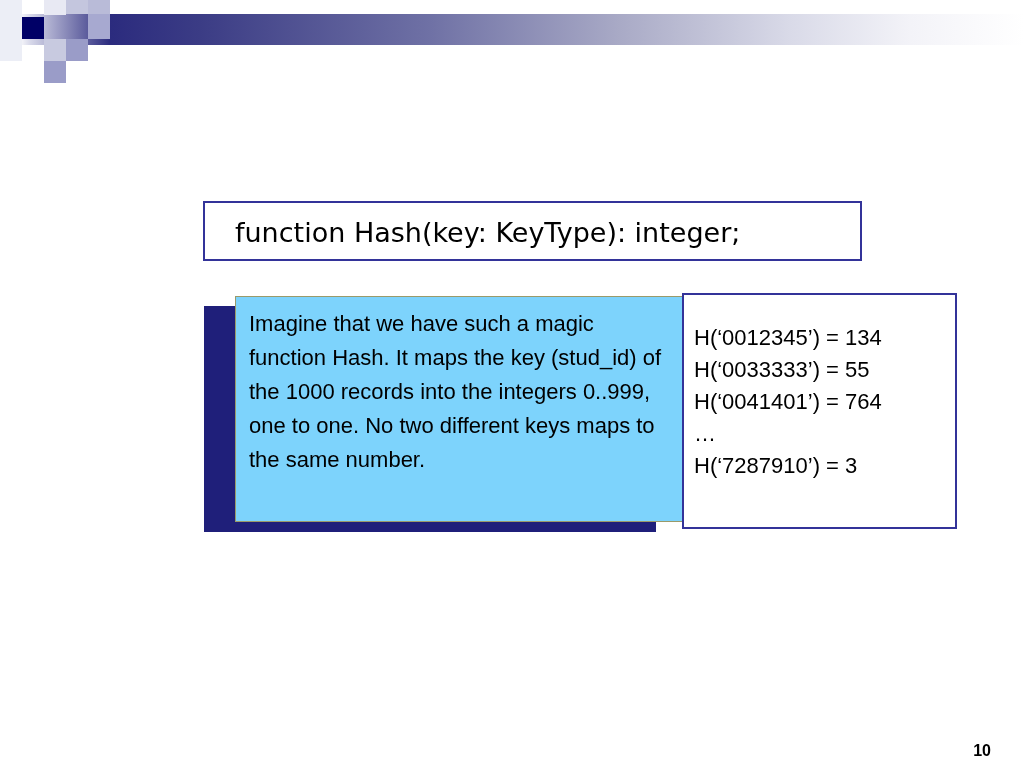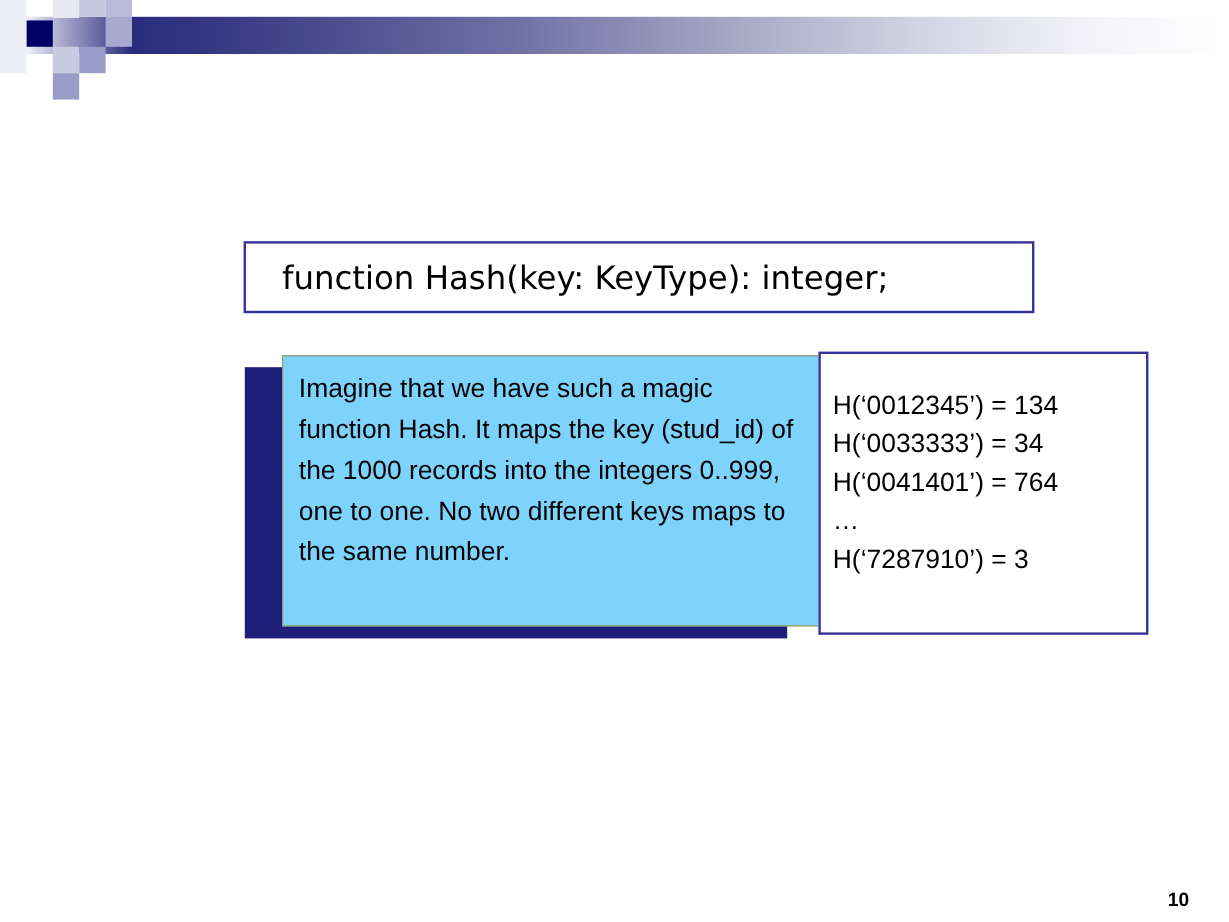--- a/index.html
+++ b/index.html
@@ -167,21 +167,21 @@
   </div>
 
   <div class="callout-shadow"></div>
   <div class="callout">
     <div class="callout-text">Imagine that we have such a magic function Hash.  It maps the key (stud_id) of the 1000 records into the integers 0..999, one to one.  No two different keys maps to the same number.</div>
   </div>
 
   <div class="hash-box">
     <div class="hash-list" id="hash-host">
         <div class="hash-line">H(‘0012345’) = 134</div>
-        <div class="hash-line">H(‘0033333’) = 34</div>
+        <div class="hash-line">H(‘0033333’) = 55</div>
         <div class="hash-line">H(‘0041401’) = 764</div>
         <div class="hash-line">…</div>
         <div class="hash-line">H(‘7287910’) = 3</div>
       </div>
   </div>
 
   <div class="page-num">10</div>
 
 </div>
 

